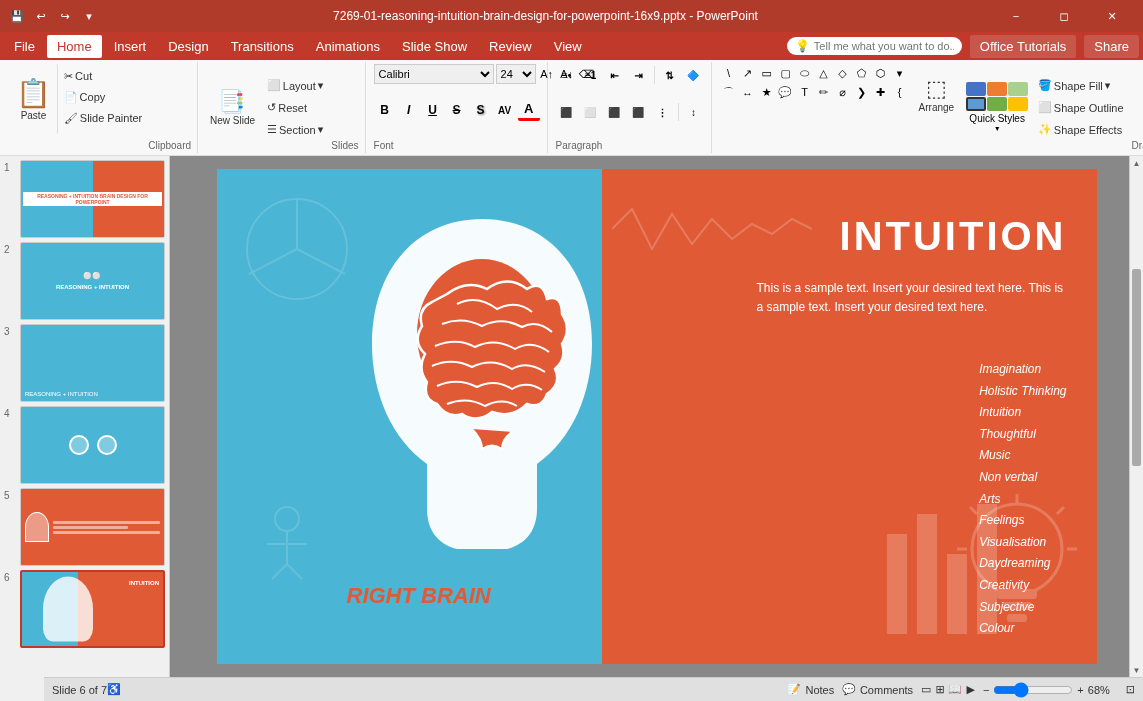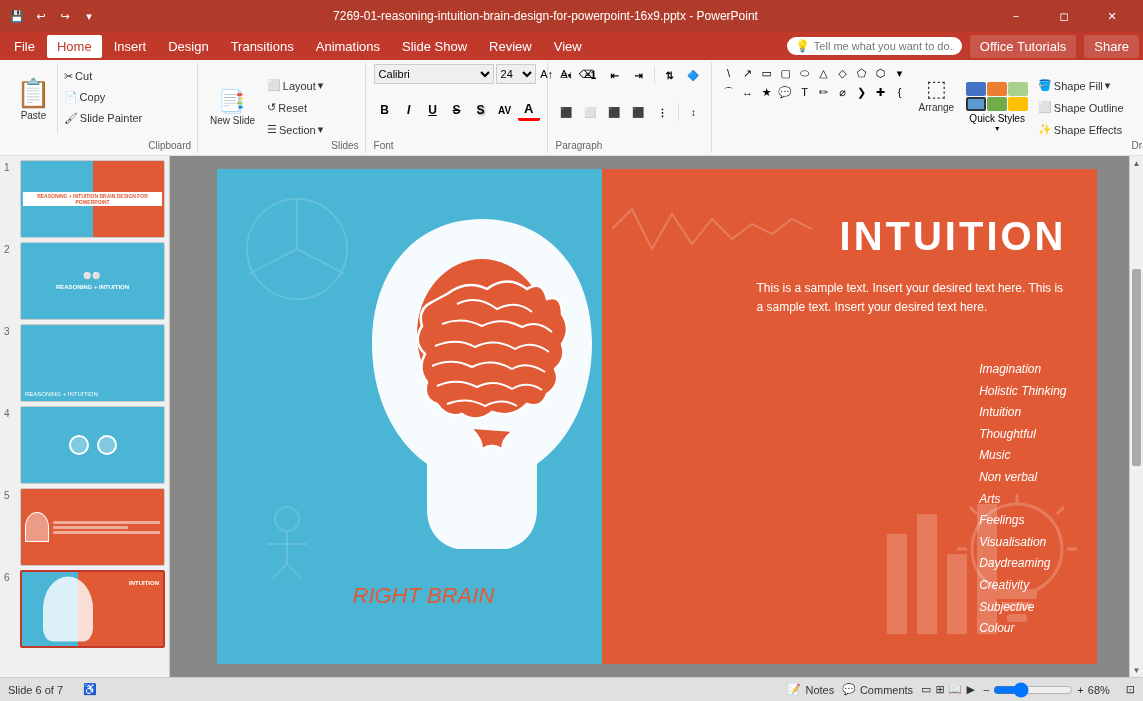--- a/index.html
+++ b/index.html
@@ -141,24 +141,25 @@
       overflow: hidden;
     }
 
     
     .status-bar {
       height: 24px;
       background: #e0e0e0;
       display: flex;
       align-items: center;
       padding: 0 8px;
-      gap: 20px;
+      gap: 0;
       font-size: 11px;
       color: #333;
       border-top: 1px solid #ccc;
+      margin-left: 44px;
     }
     .status-right { margin-left: auto; display: flex; align-items: center; gap: 8px; }
     .zoom-control { display: flex; align-items: center; gap: 4px; }
     .zoom-slider { width: 80px; }
 
     
     .scrollbar-v {
       width: 14px;
       background: #f0f0f0;
       border-left: 1px solid #ccc;
@@ -501,21 +502,21 @@
           <path d="M35,70 Q55,62 75,72 Q95,62 115,73 Q130,65 145,78" fill="none" stroke="white" stroke-width="2"></path>
           <path d="M28,92 Q50,83 68,93 Q88,83 108,95 Q125,85 142,98" fill="none" stroke="white" stroke-width="2"></path>
           <path d="M25,112 Q45,103 65,113 Q85,103 105,115 Q120,106 138,118" fill="none" stroke="white" stroke-width="2"></path>
           <path d="M30,132 Q50,123 70,133 Q88,124 105,135 Q120,126 135,136" fill="none" stroke="white" stroke-width="2"></path>
           <path d="M40,150 Q60,142 78,152 Q95,143 110,152" fill="none" stroke="white" stroke-width="2"></path>
 
           <path d="M65,175 Q75,185 75,195 Q85,188 95,195 Q95,185 105,178" fill="#e05a36" stroke="white" stroke-width="2"></path>
         </g>
       </svg>
 
-      <div style="position:absolute; bottom:55px; left:136px; z-index:10; color:#e05a36; font-size:22px; font-weight:normal; font-style:italic;">RIGHT BRAIN</div>
+      <div style="position:absolute; bottom:55px; left:130px; z-index:10; color:#e05a36; font-size:22px; font-weight:bold; font-style:italic;">RIGHT BRAIN</div>
 
       <div style="position:absolute; top:45px; right:30px; z-index:10; color:white; font-size:40px; font-weight:900; letter-spacing:3px;">INTUITION</div>
 
       <div style="position:absolute; top:110px; right:30px; z-index:10; width:310px; color:white; font-size:12px; line-height:1.6;">This is a sample text. Insert your desired text  here. This is a sample text. Insert your desired text here.</div>
 
       <div style="position:absolute; top:190px; right:30px; z-index:10; color:white; font-size:12px; font-style:italic; line-height:1.8;">
           <div>Imagination</div>
           <div>Holistic Thinking</div>
           <div>Intuition</div>
           <div>Thoughtful</div>

